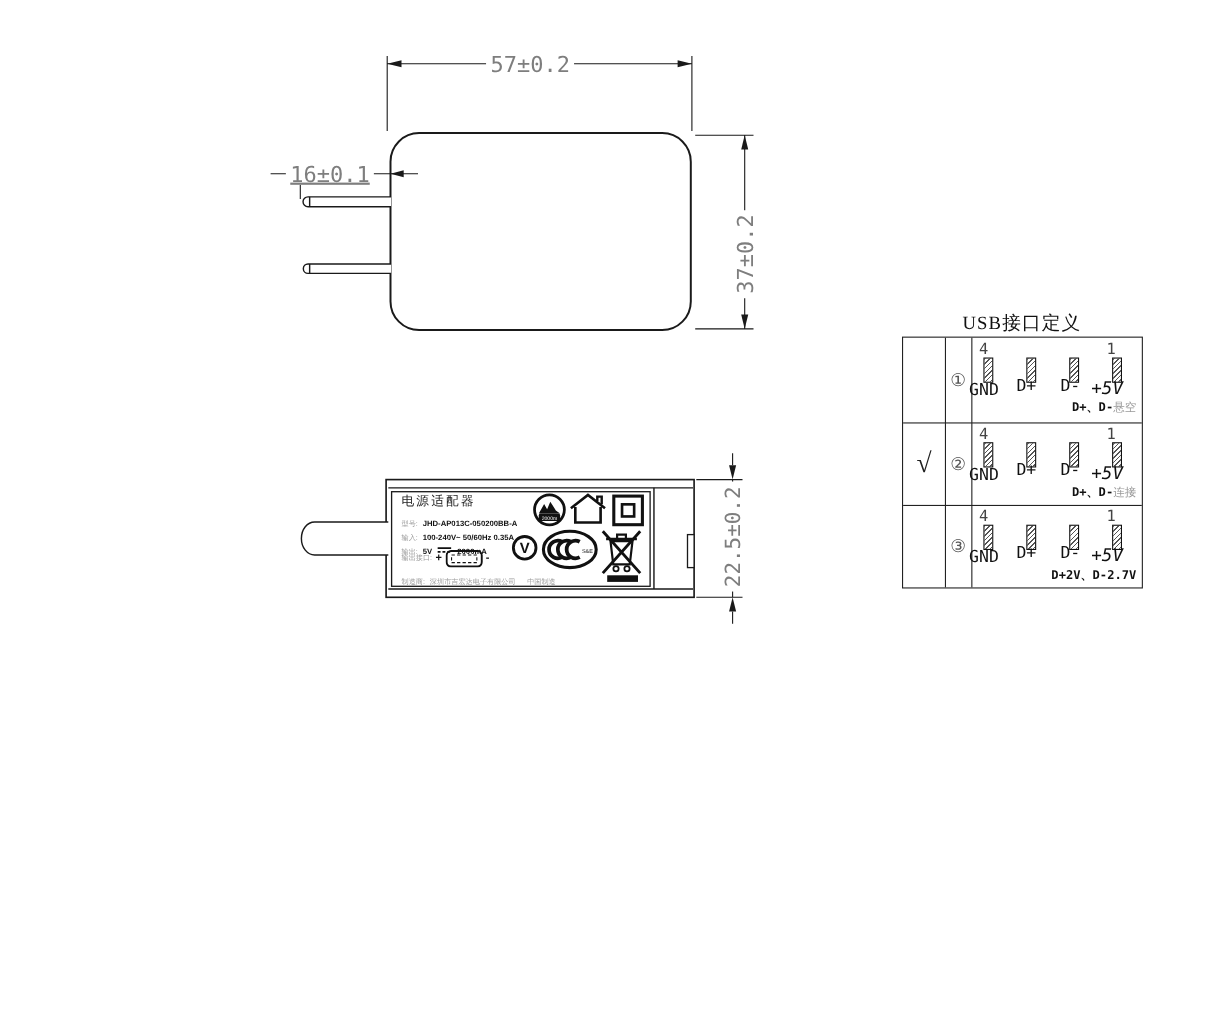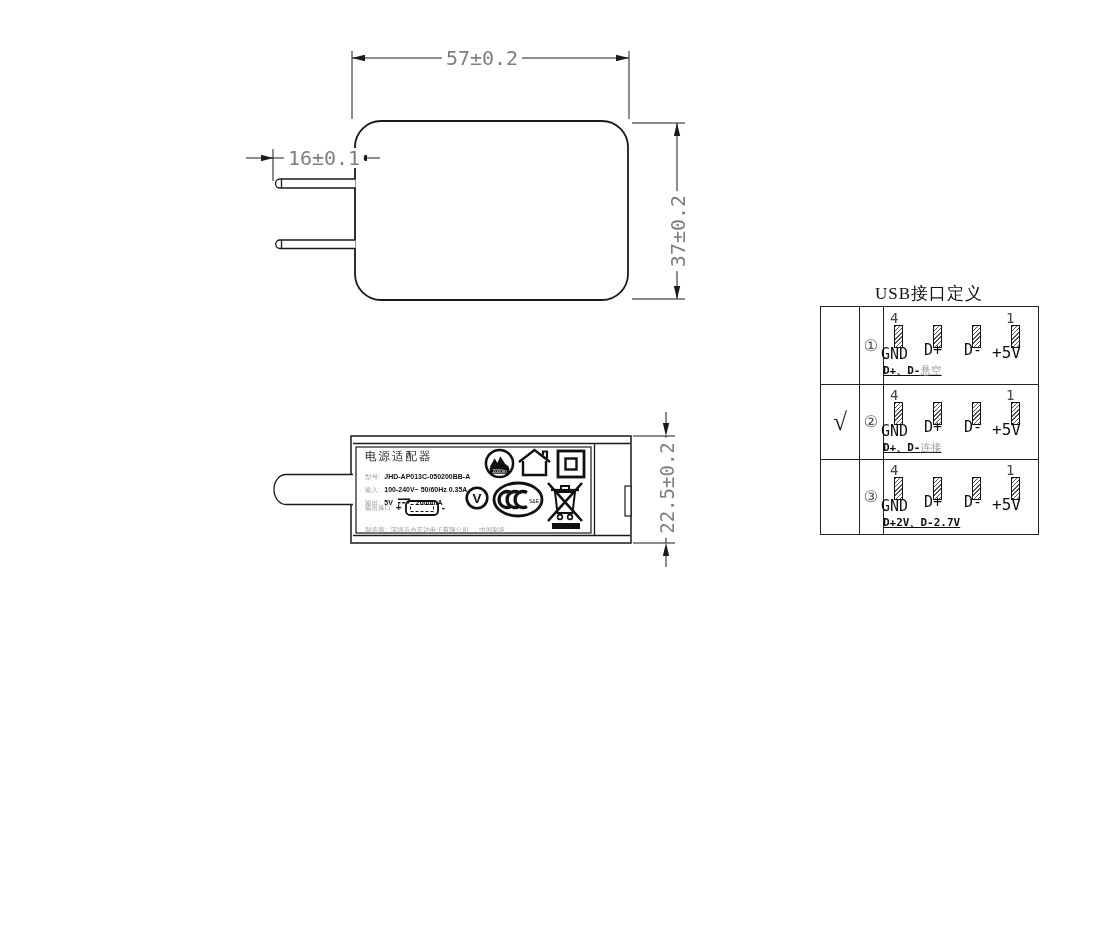--- a/index.html
+++ b/index.html
@@ -6,21 +6,21 @@
   #canvas{position:relative;width:1100px;height:678px;background:#fff;overflow:hidden;
           font-family:"Liberation Sans",sans-serif;color:#111;}
   #linework{position:absolute;left:0;top:0;}
 
   
   .dim{position:absolute;font-family:"DejaVu Sans Mono",monospace;color:#7e7e7e;
        background:#fff;padding:0 4px;white-space:nowrap;font-size:20px;line-height:1;
        transform:translate(-50%,-50%);}
   .dim.vert{transform:translate(-50%,-50%) rotate(-90deg);}
   #dim-57{left:482px;top:58px;}
-  #dim-16{left:324px;top:158px;}
+  #dim-16{left:300px;top:158px;text-decoration:underline;}
   #dim-37{left:678px;top:231px;}
   #dim-225{left:667px;top:488px;font-size:19px;}
   #dim-127{left:476px;top:711px;}
 
   
   #label-box{position:absolute;left:356px;top:447px;width:235px;height:86px;text-align:right;}
   .lbl-line{position:absolute;left:9px;white-space:nowrap;line-height:1.15;}
   .lbl-title{top:3px;font-size:11.5px;color:#222;letter-spacing:2px;}
   .lk{color:#9a9a9a;font-size:6.5px;}
   .lv{color:#111;font-size:7px;font-weight:bold;}
@@ -51,23 +51,23 @@
       justify-content:center;font-size:25px;color:#222;font-family:"Liberation Serif",serif;}
   .cell-index{position:absolute;left:38px;top:0;width:24px;height:100%;display:flex;align-items:center;
       justify-content:center;font-size:16px;color:#555;}
   .pin-num{position:absolute;top:3px;font-size:14px;color:#444;font-family:"DejaVu Sans Mono",monospace;}
   .pn-left{left:69px;} .pn-right{left:185px;}
   .pin{position:absolute;top:18px;width:7px;height:21px;border:1px solid #111;
       background:repeating-linear-gradient(135deg,#555 0 1px,#fff 1px 3px);}
   .pin-1{left:73px;} .pin-2{left:112px;} .pin-3{left:151px;} .pin-4{left:190px;}
   .pin-label{position:absolute;font-family:"DejaVu Sans Mono",monospace;color:#111;font-size:15px;line-height:1;}
   .pl-1{left:60px;top:40px;} .pl-2{left:103px;top:36px;} .pl-3{left:143px;top:36px;}
-  .pl-4{left:171px;top:38px;font-size:16px;}
-  .row-note{position:absolute;left:62px;top:58px;width:150px;text-align:left;font-size:11px;
-      white-space:nowrap;line-height:1;text-decoration:underline;}
+  .pl-4{left:171px;top:38px;font-size:16px;font-style:italic;}
+  .row-note{position:absolute;left:62px;top:58px;width:150px;text-align:right;font-size:11px;
+      white-space:nowrap;line-height:1;}
   .row-note .nb{font-family:"DejaVu Sans Mono",monospace;font-weight:bold;color:#111;}
   .row-note .ng{color:#999;font-size:10.5px;}
 </style>
 </head>
 <body>
 
 <div id="canvas">
 
   <svg id="linework" width="1100" height="925" viewBox="0 0 1100 925" fill="none" stroke="#1a1a1a" stroke-width="1.3">
 

